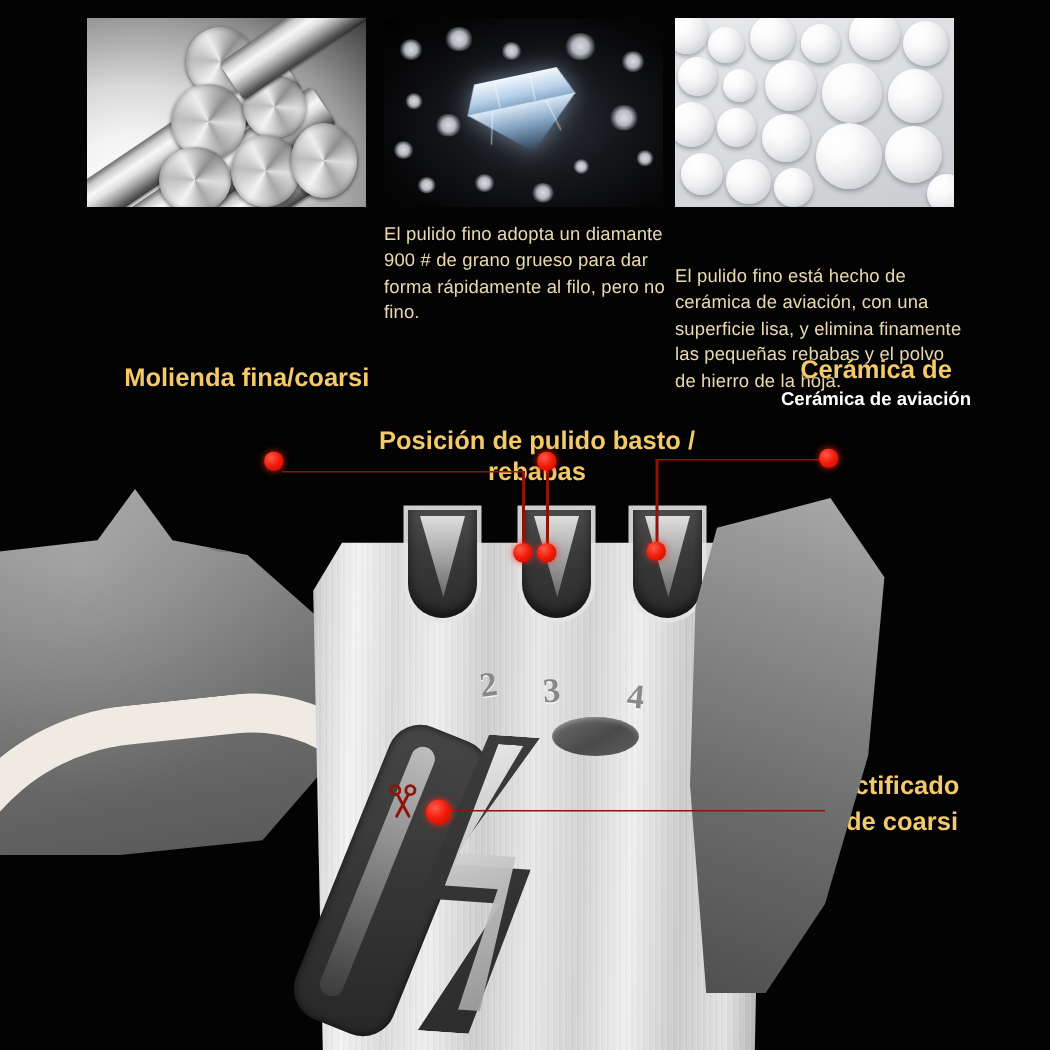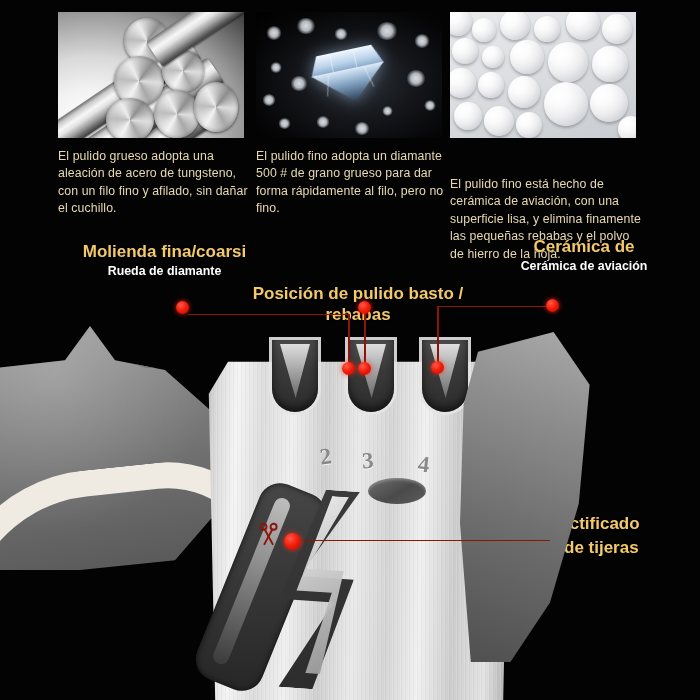--- a/index.html
+++ b/index.html
@@ -342,42 +342,40 @@
       <div class="ball" style="left:58px;top:64px;width:32px;height:32px;"></div>
       <div class="ball" style="left:94px;top:70px;width:44px;height:44px;"></div>
       <div class="ball" style="left:140px;top:72px;width:38px;height:38px;"></div>
       <div class="ball" style="left:4px;top:90px;width:28px;height:28px;"></div>
       <div class="ball" style="left:34px;top:94px;width:30px;height:30px;"></div>
       <div class="ball" style="left:66px;top:100px;width:26px;height:26px;"></div>
       <div class="ball" style="left:168px;top:104px;width:26px;height:26px;"></div>
     </div>
   </div>
 
-  <div class="caption" id="cap-1">El pulido grueso adopta una aleación de acero de tungsteno, con un filo fino y afilado, sin dañar el cuchillo.</div>
-  <div class="caption" id="cap-2">El pulido fino adopta un diamante 500 # de grano grueso para dar forma rápidamente al filo, pero no fino.</div>
+  <div class="caption" id="cap-2">El pulido fino adopta un diamante 900 # de grano grueso para dar forma rápidamente al filo, pero no fino.</div>
   <div class="caption" id="cap-3">El pulido fino está hecho de cerámica de aviación, con una superficie lisa, y elimina finamente las pequeñas rebabas y el polvo de hierro de la hoja.</div>
 
   <div class="callout" id="lbl-coarse">
     <div class="title">Molienda fina/coarsi</div>
-    <div class="sub">Rueda de diamante</div>
   </div>
 
   <div class="callout" id="lbl-ceramic">
     <div class="title">Posición de pulido basto /</div>
     <div class="title">rebabas</div>
   </div>
 
   <div class="callout" id="lbl-fine">
     <div class="title">Cerámica de</div>
     <div class="sub">Cerámica de aviación</div>
   </div>
 
   <div class="callout" id="lbl-scissors">
     <div class="title">Rectificado</div>
-    <div class="title l2">de tijeras</div>
+    <div class="title l2">de coarsi</div>
   </div>
 
   <div id="product">
     <div class="handle-left">
       <div class="texture"></div>
       <div class="knob"></div>
     </div>
     <div class="loop-white"></div>
 
     <div class="body-steel"></div>

